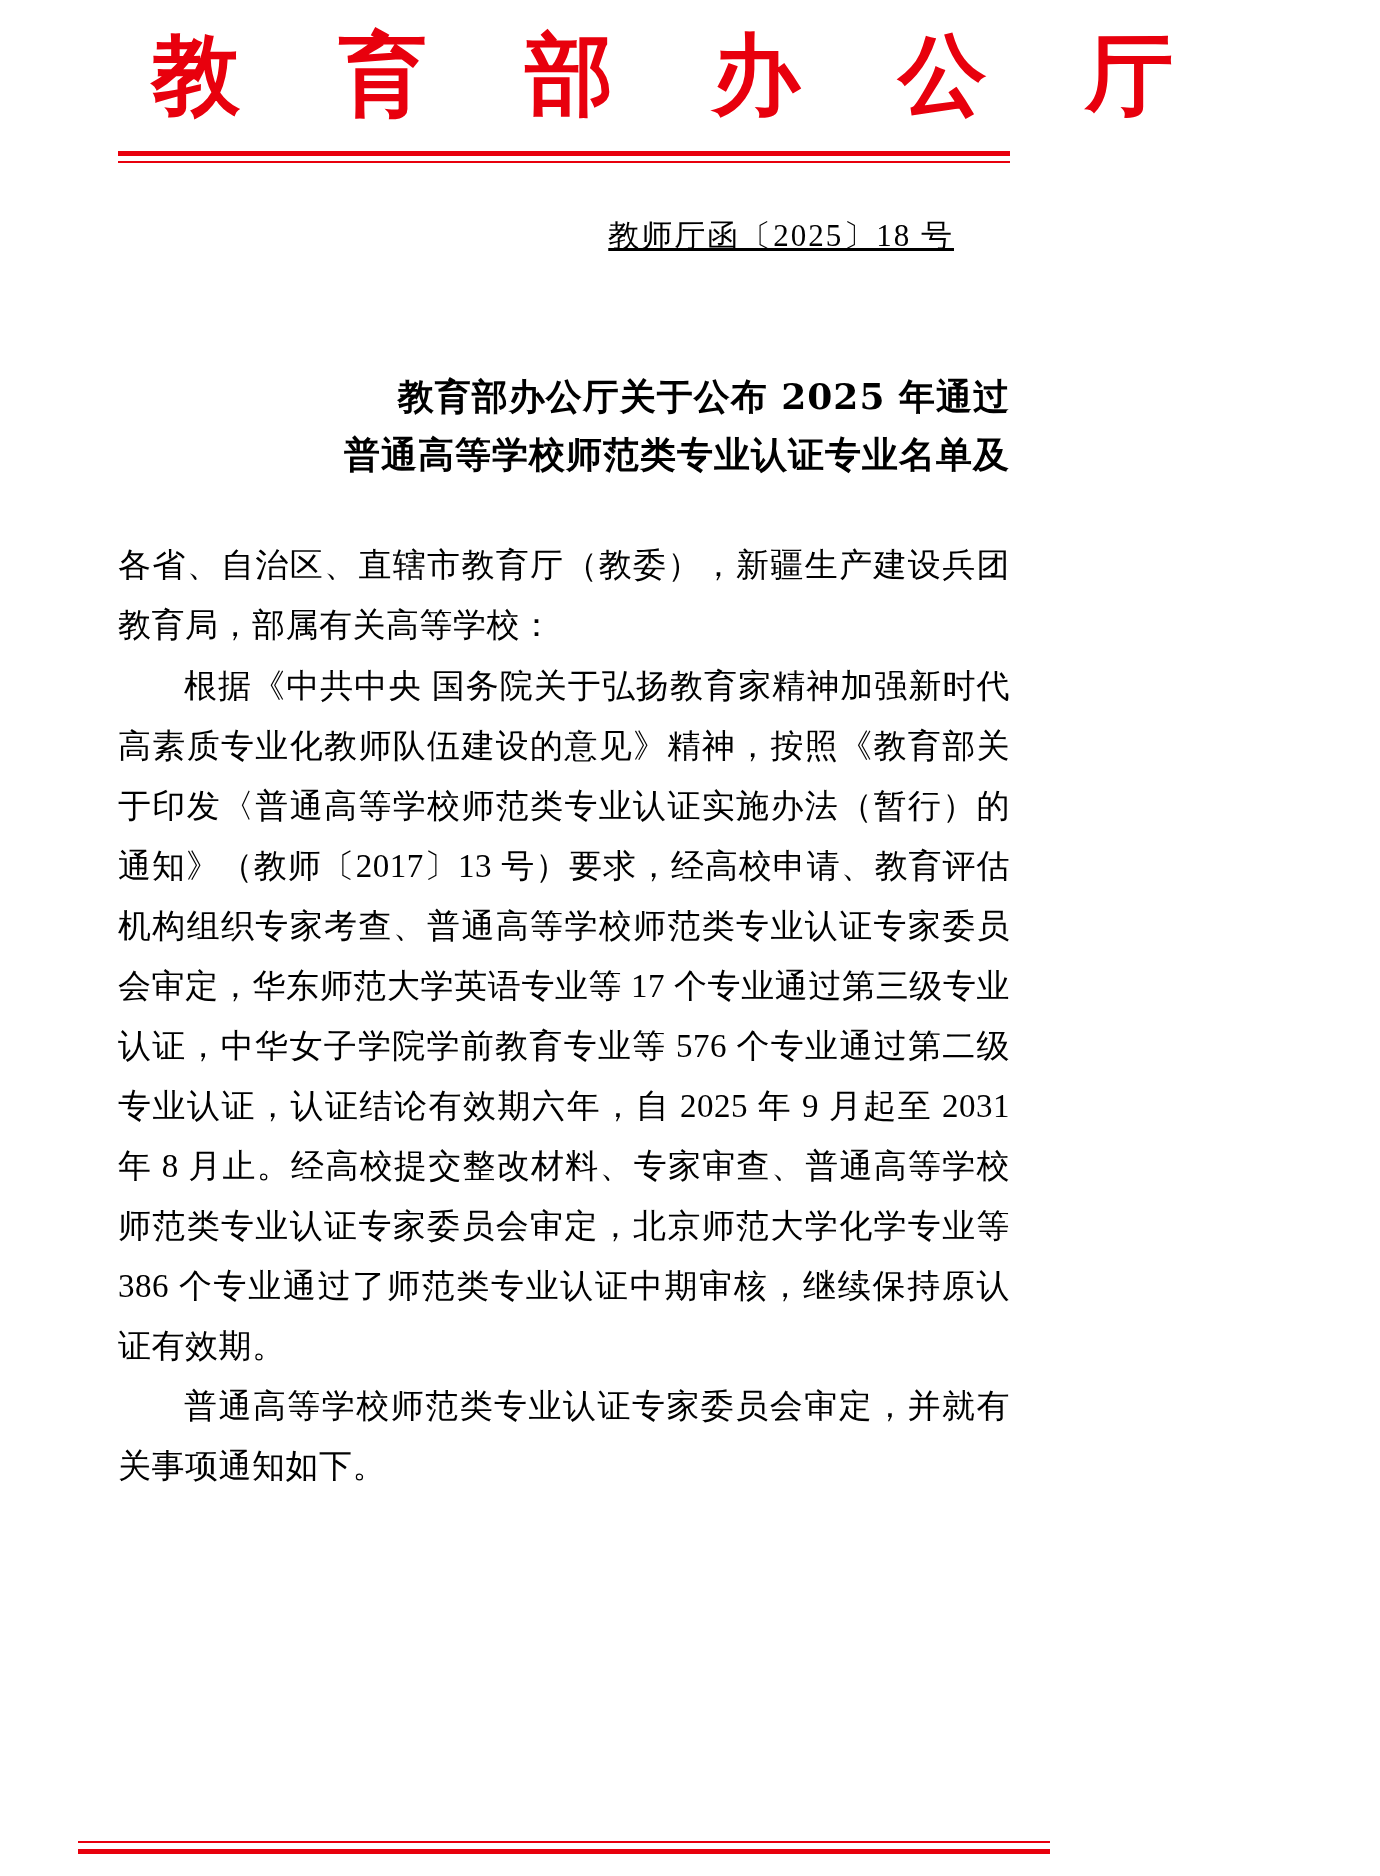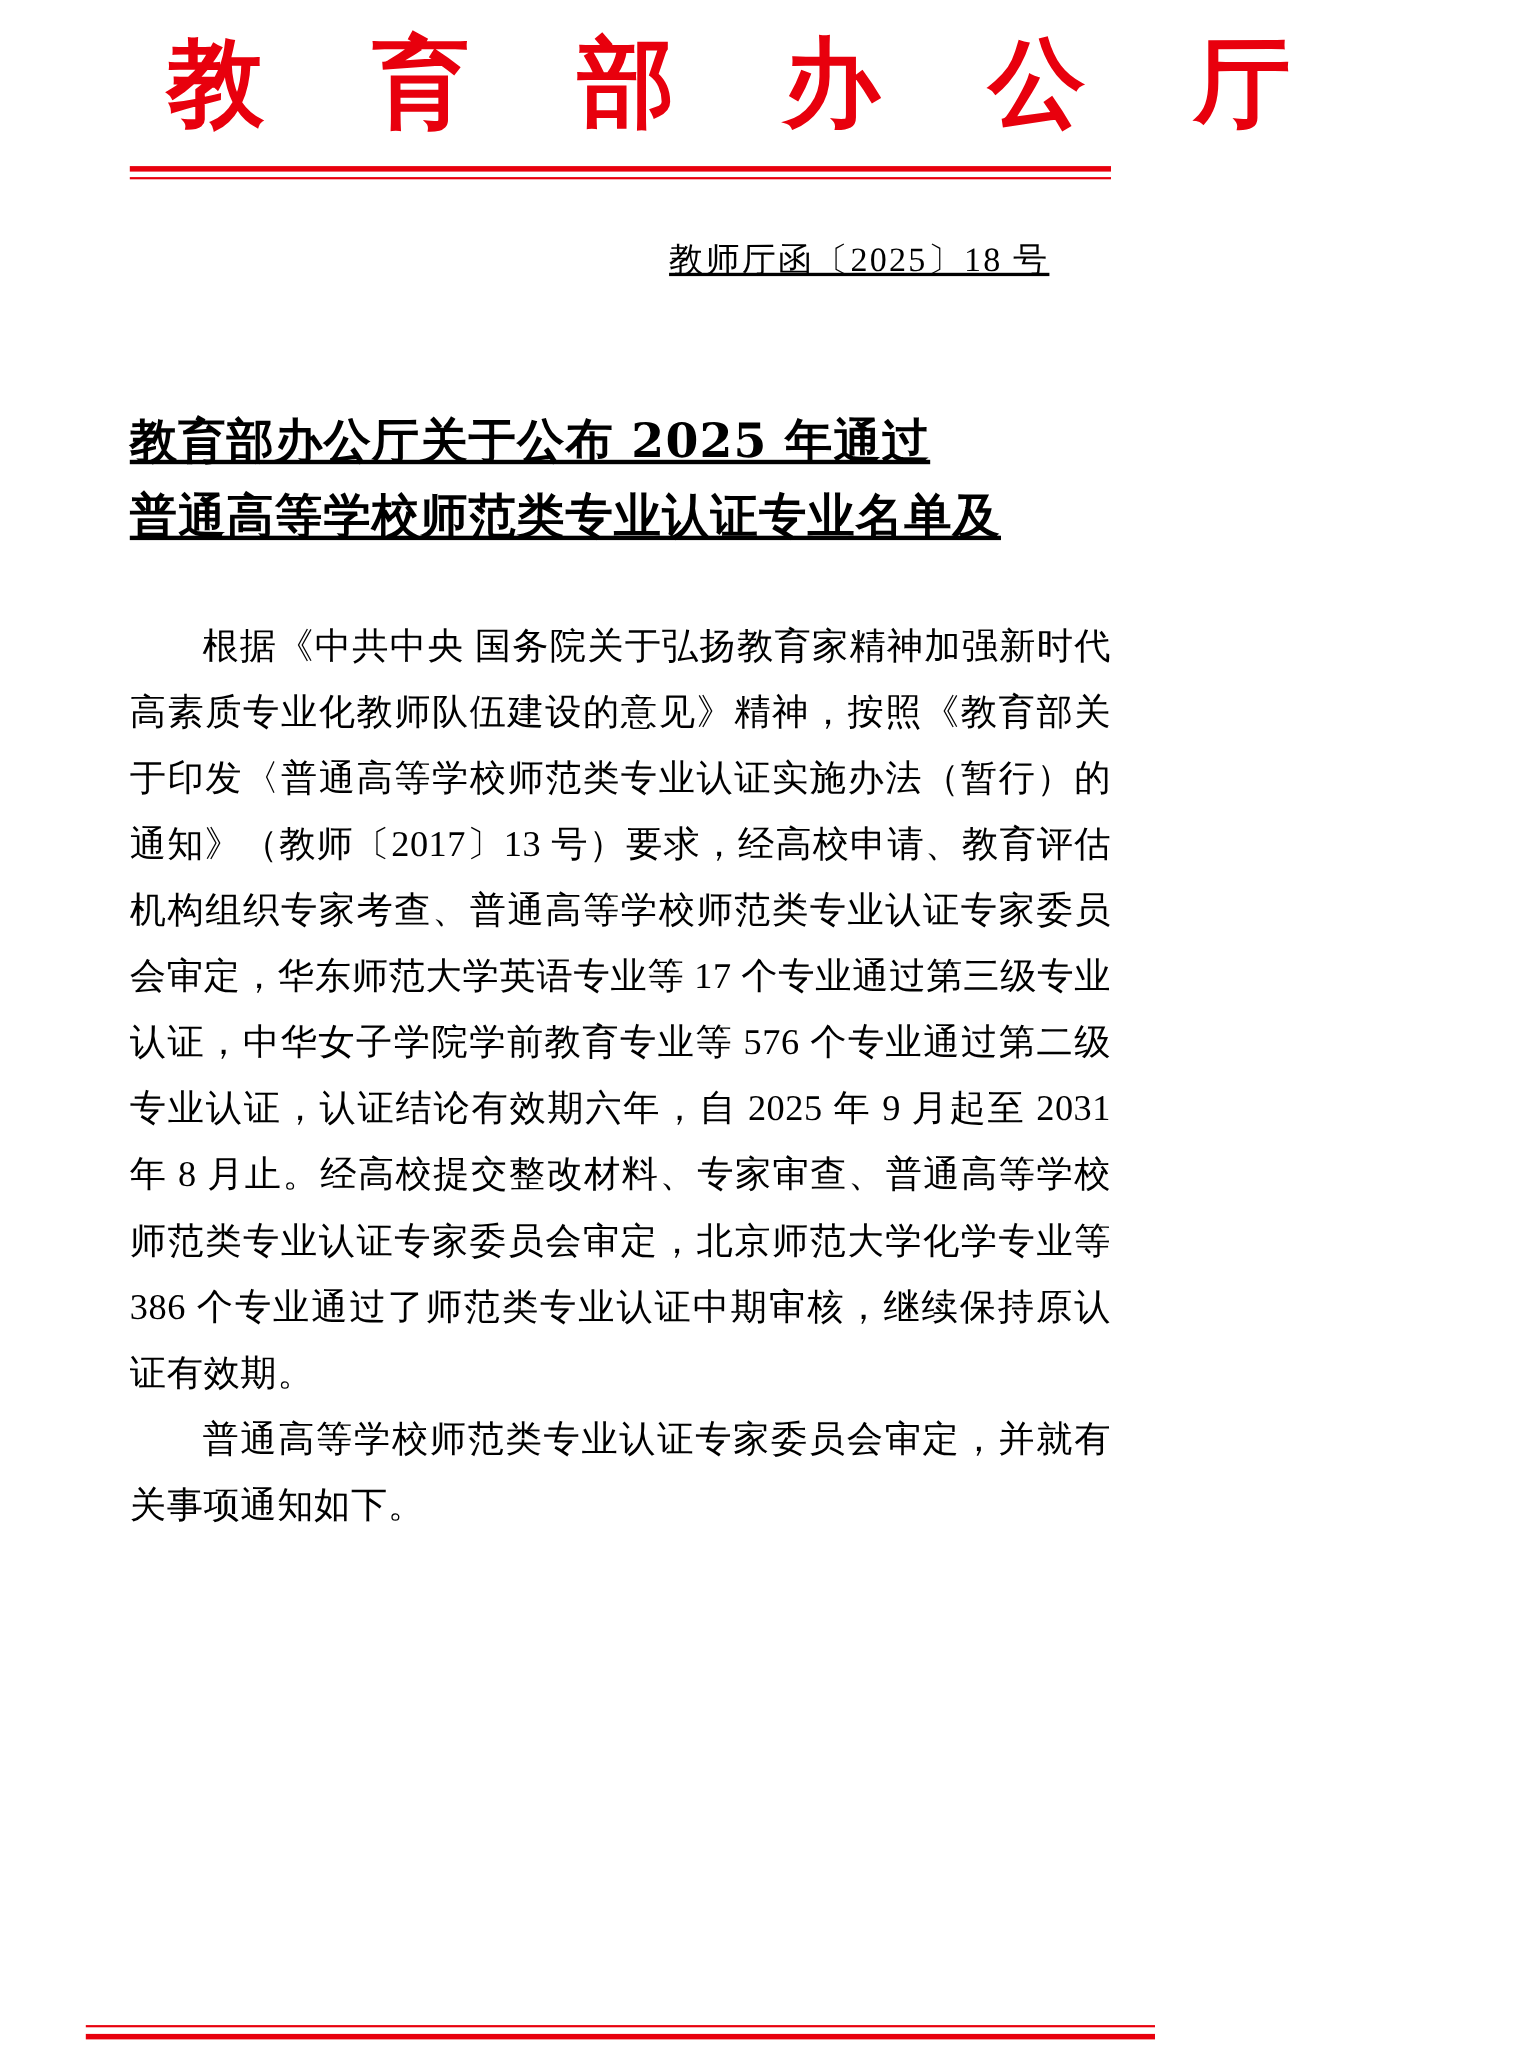--- a/index.html
+++ b/index.html
@@ -65,27 +65,26 @@
     padding-right: 56px;
     font-size: 31px;
     letter-spacing: 2px;
     white-space: nowrap;
     text-decoration: underline;
   }
 
   
   .title-block {
     margin-top: 110px;
-    text-align: left;
+    text-align: right;
     font-family: "DejaVu Serif", "Liberation Serif", serif;
     font-weight: bold;
-    font-size: 43px;
+    font-size: 36px;
     line-height: 1.62;
     letter-spacing: 1px;
-    text-decoration: underline;
   }
   .title-line {
     white-space: nowrap;
   }
 
   
   .body-block {
     margin-top: 52px;
     font-size: 33px;
     line-height: 1.82;
@@ -138,20 +137,21 @@
   </div>
 
   <div class="doc-number">教师厅函〔2025〕18 号</div>
 
   <div class="title-block">
     <div class="title-line">教育部办公厅关于公布 2025 年通过</div>
     <div class="title-line">普通高等学校师范类专业认证专业名单及</div>
   </div>
 
   <div class="body-block">
+    <p class="para">各省、自治区、直辖市教育厅（教委），新疆生产建设兵团教育局，部属有关高等学校：</p>
     <p class="para indent">根据《中共中央 国务院关于弘扬教育家精神加强新时代高素质专业化教师队伍建设的意见》精神，按照《教育部关于印发〈普通高等学校师范类专业认证实施办法（暂行）的通知》（教师〔2017〕13 号）要求，经高校申请、教育评估机构组织专家考查、普通高等学校师范类专业认证专家委员会审定，华东师范大学英语专业等 17 个专业通过第三级专业认证，中华女子学院学前教育专业等 576 个专业通过第二级专业认证，认证结论有效期六年，自 2025 年 9 月起至 2031 年 8 月止。经高校提交整改材料、专家审查、普通高等学校师范类专业认证专家委员会审定，北京师范大学化学专业等 386 个专业通过了师范类专业认证中期审核，继续保持原认证有效期。</p>
     <p class="para indent">普通高等学校师范类专业认证专家委员会审定，并就有关事项通知如下。</p>
   </div>
 
   <div class="footer-rules">
     <div class="rule-thin-bottom"></div>
     <div class="rule-gap-bottom"></div>
     <div class="rule-thick-bottom"></div>
   </div>
 

